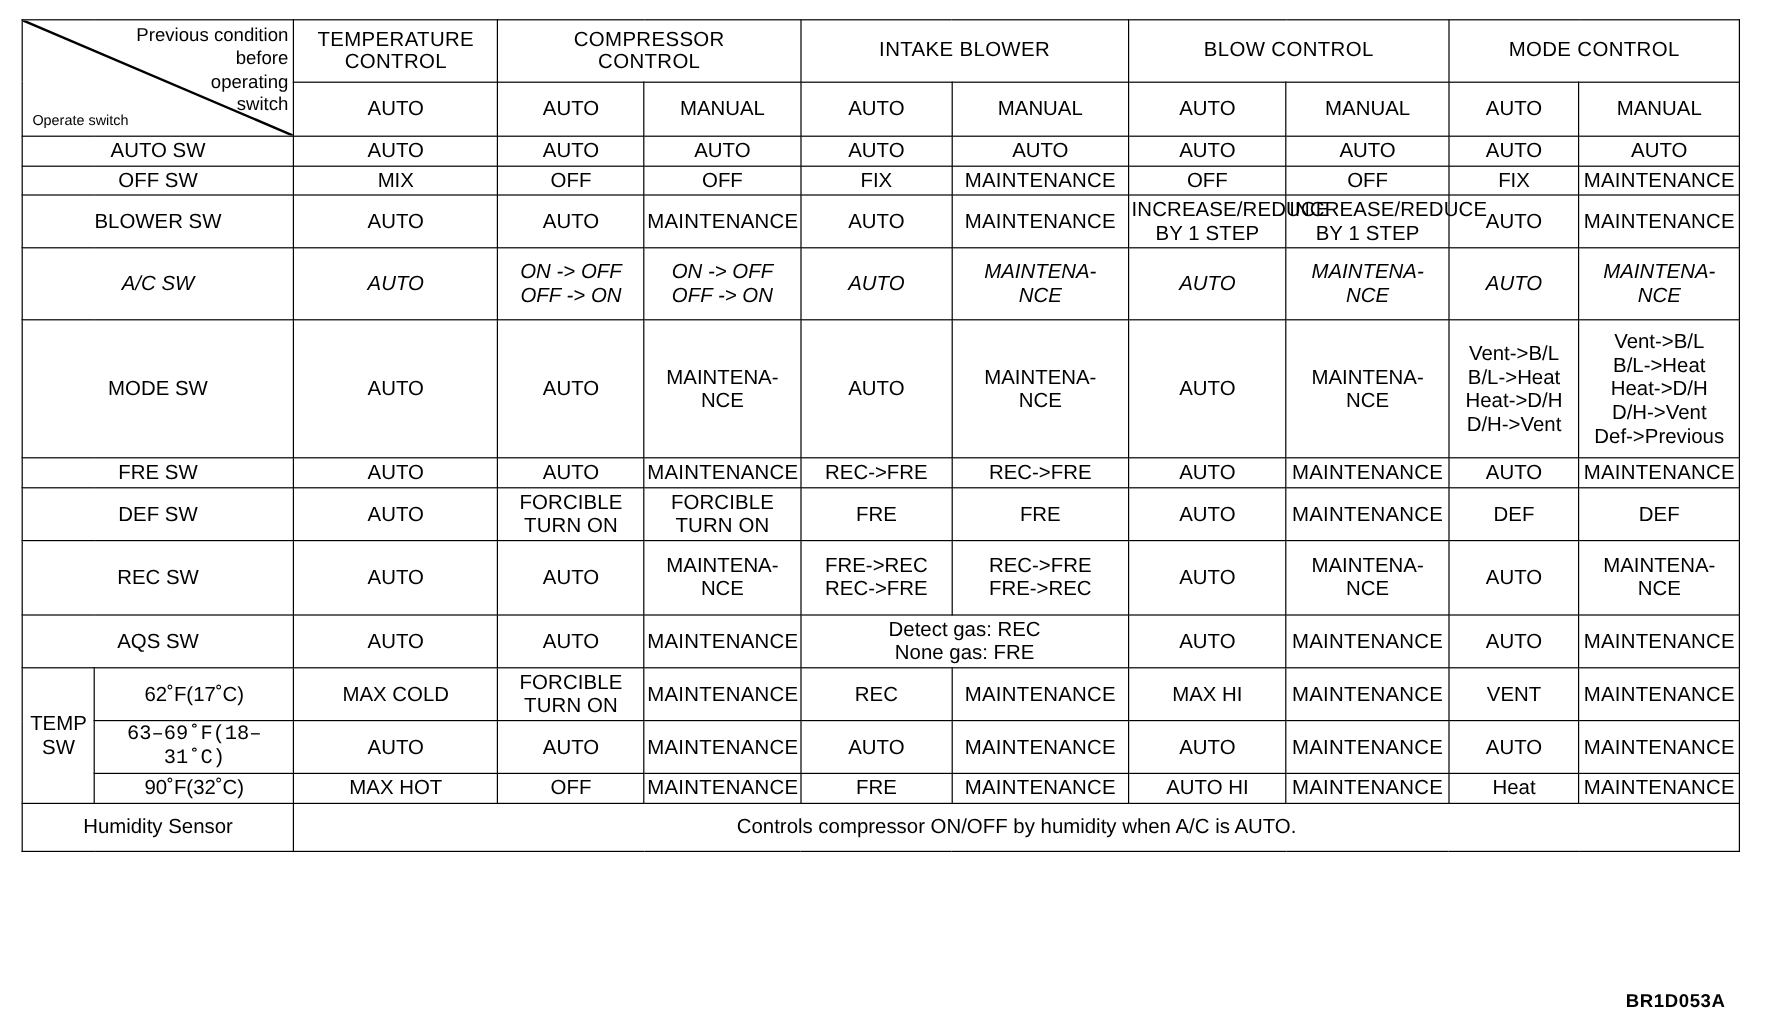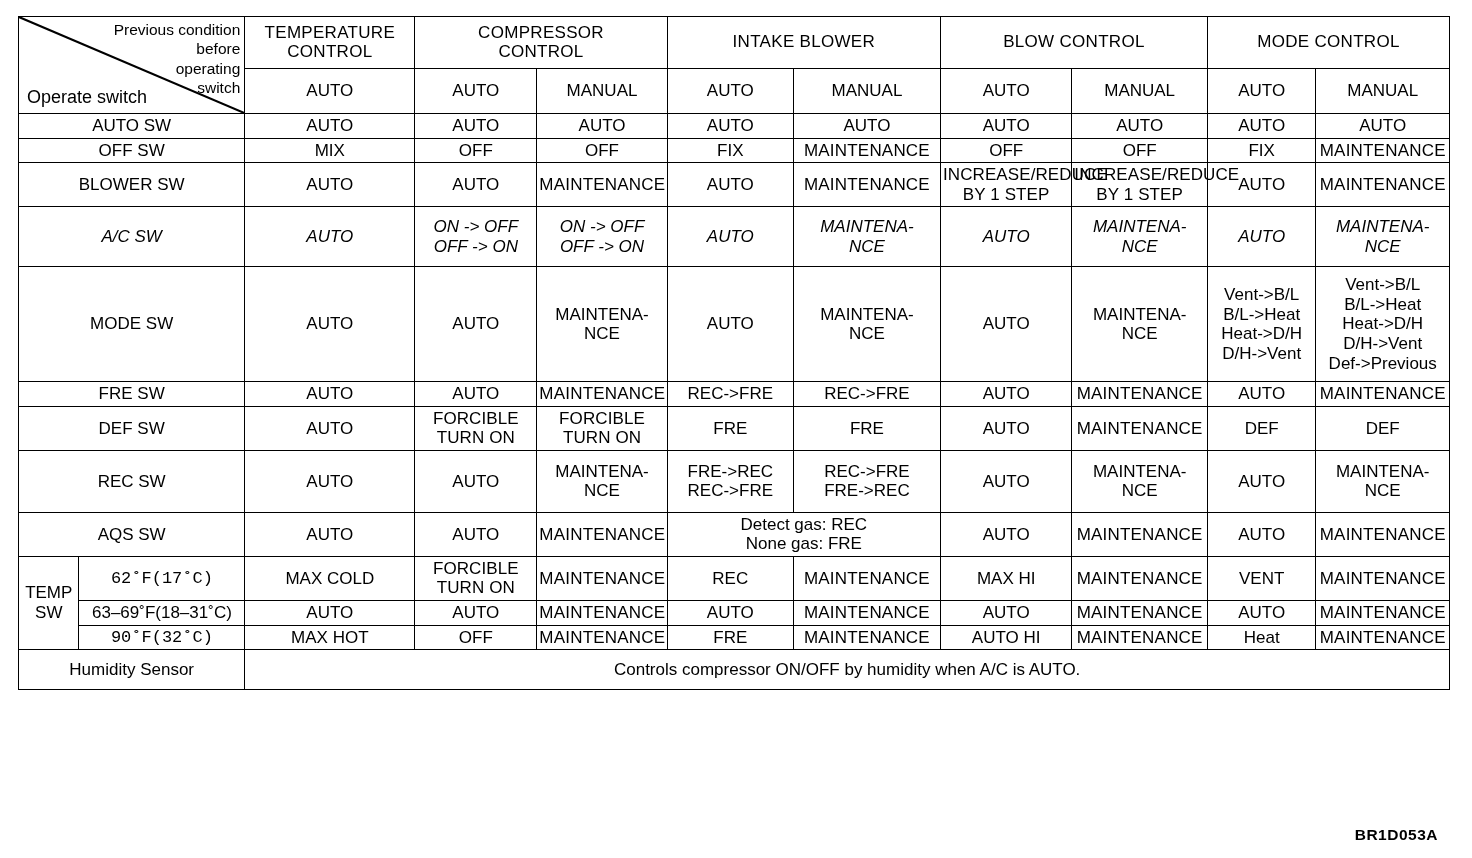--- a/index.html
+++ b/index.html
@@ -105,34 +105,34 @@
     top: 3px;
     width: 152px;
     text-align: right;
     font-size: 15.5px;
     line-height: 1.25;
   }
   td.corner .op-label {
     position: absolute;
     left: 8px;
     bottom: 5px;
-    font-size: 18px;
+    font-size: 12px;
     text-align: right;
   }
 
   .temp-sw-label {
     font-size: 18px;
     line-height: 1.2;
   }
   .temp-val {
     font-size: 15px;
-    font-family: Liberation Mono, monospace;
   }
   .temp-val-sm {
     font-size: 13.5px;
+    font-family: Liberation Mono, monospace;
   }
   .humidity-row td {
     font-size: 19px;
   }
   .humidity-text {
     text-align: left;
     padding-left: 14px;
   }
   .code {
     position: absolute;

